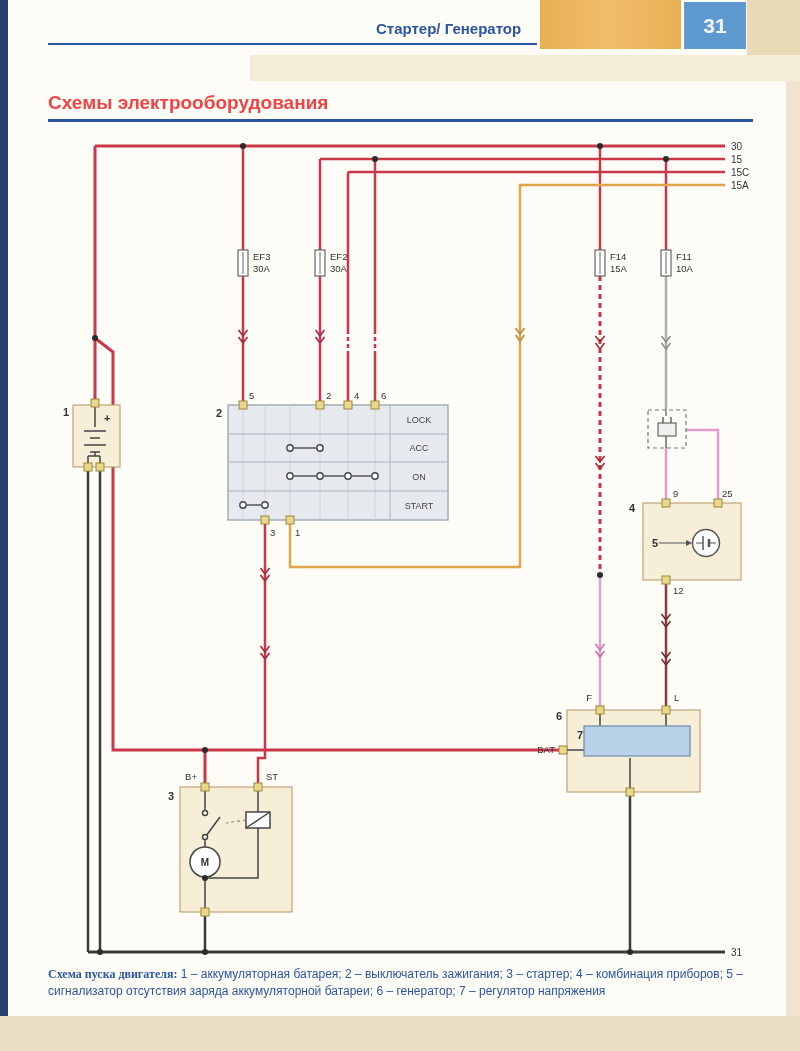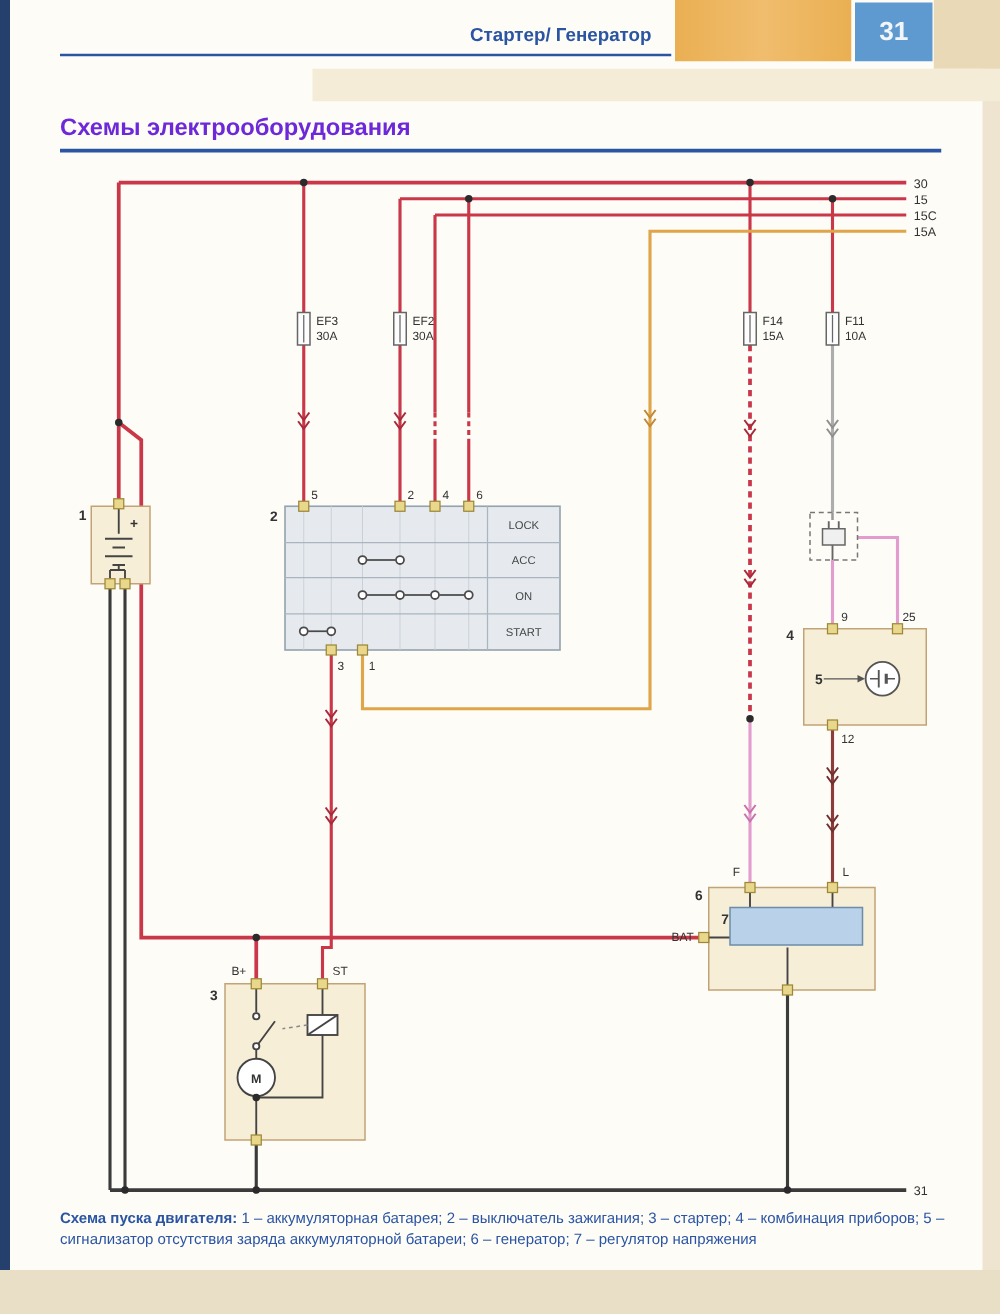--- a/index.html
+++ b/index.html
@@ -11,24 +11,24 @@
   .right-edge{position:absolute;right:0;top:0;width:14px;height:1051px;background:#eee4cf;}
   .bottom-strip{position:absolute;left:0;top:1016px;width:800px;height:35px;background:#e9dfc7;}
   .top-right-beige{position:absolute;left:747px;top:0;width:53px;height:55px;background:#e9d9b6;}
   .orange-block{position:absolute;left:540px;top:0;width:141px;height:49px;
     background:linear-gradient(90deg,#eaaf52,#f0bd6e 50%,#eaaf52);}
   .page-num-box{position:absolute;left:684px;top:2px;width:62px;height:47px;background:#5e9ad0;
     color:#f2f6fb;font-size:21px;font-weight:bold;text-align:center;line-height:47px;}
   .header-title{position:absolute;left:376px;top:20px;font-size:15px;font-weight:bold;color:#2b55a3;}
   .header-rule{position:absolute;left:48px;top:43px;width:489px;height:2px;background:#2b55a3;}
   .cream-band{position:absolute;left:250px;top:55px;width:550px;height:26px;background:#f4ecd6;}
-  .section-title{position:absolute;left:48px;top:92px;font-size:19px;font-weight:bold;color:#6d28d9;}
+  .section-title{position:absolute;left:48px;top:92px;font-size:19px;font-weight:bold;color:#ef4444;}
   .section-rule{position:absolute;left:48px;top:119px;width:705px;height:3px;background:#2b55a3;}
   .caption{position:absolute;left:48px;top:966px;width:716px;font-size:12px;line-height:1.4;color:#2b55a3;}
-  .caption .lead{font-weight:bold;}
+  .caption .lead{font-weight:bold;font-family:Liberation Serif, serif;}
   svg{position:absolute;left:0;top:0;}
   svg text{font-family:"Liberation Sans",sans-serif;fill:#333;}
   .t9{font-size:9.5px;} .t10{font-size:10px;} .t11{font-size:11px;font-weight:600;}
   .pos{font-size:9px;fill:#444;}
 </style>
 </head>
 <body>
 
 <div class="left-bar"></div>
 <div class="right-edge"></div>

